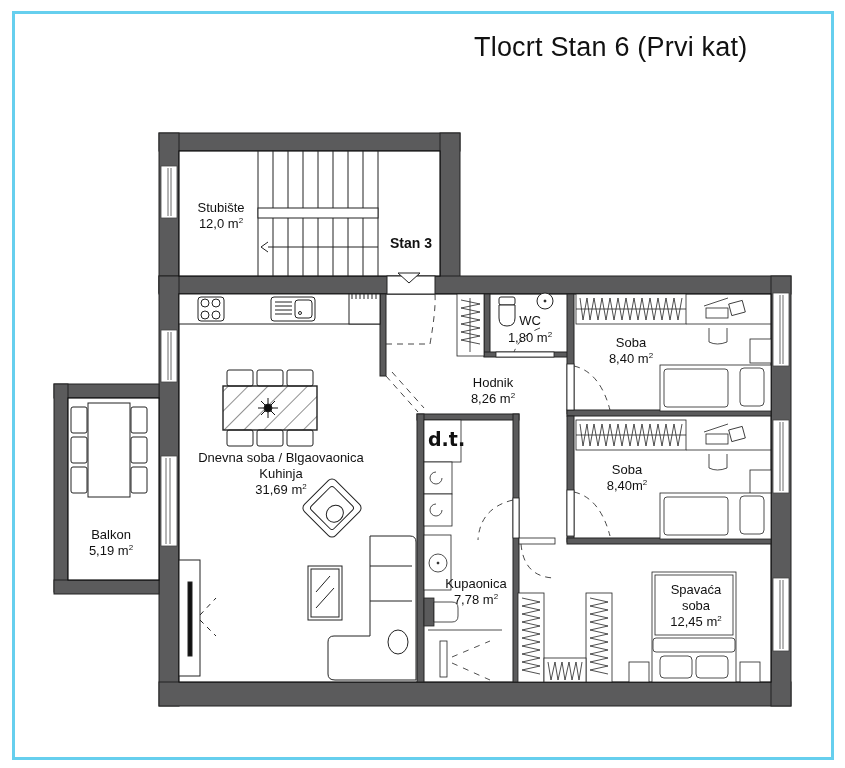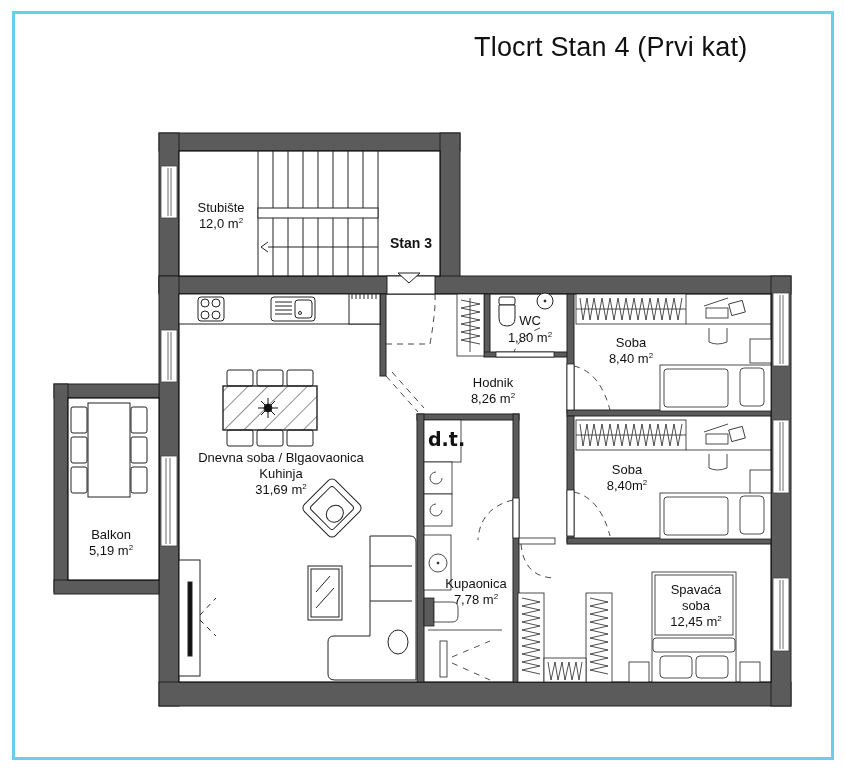--- a/index.html
+++ b/index.html
@@ -12,21 +12,21 @@
     svg.plan { position: absolute; left: 0; top: 0; }
     .lbl { font-family: "Liberation Sans", "DejaVu Sans", sans-serif; font-size: 13px; fill: #111; }
     .lbl-b { font-family: "Liberation Sans", "DejaVu Sans", sans-serif; font-size: 14px; font-weight: bold; fill: #111; }
     .dt { font-family: "DejaVu Sans", sans-serif; font-size: 19px; font-weight: bold; fill: #111; }
     .sup { font-size: 8px; }
   </style>
 </head>
 <body>
 
 <div class="frame"></div>
-<div class="title">Tlocrt Stan 4 (Prvi kat)</div>
+<div class="title">Tlocrt Stan 6 (Prvi kat)</div>
 
 <svg class="plan" width="845" height="768" viewBox="0 0 845 768">
   <defs>
     <pattern id="hatch" width="14" height="14" patternUnits="userSpaceOnUse" patternTransform="rotate(45)">
       <line x1="0" y1="0" x2="0" y2="14" stroke="#222" stroke-width="1"></line>
     </pattern>
   </defs>
 
   <g fill="#5b5b5c" stroke="#222" stroke-width="1">
 

